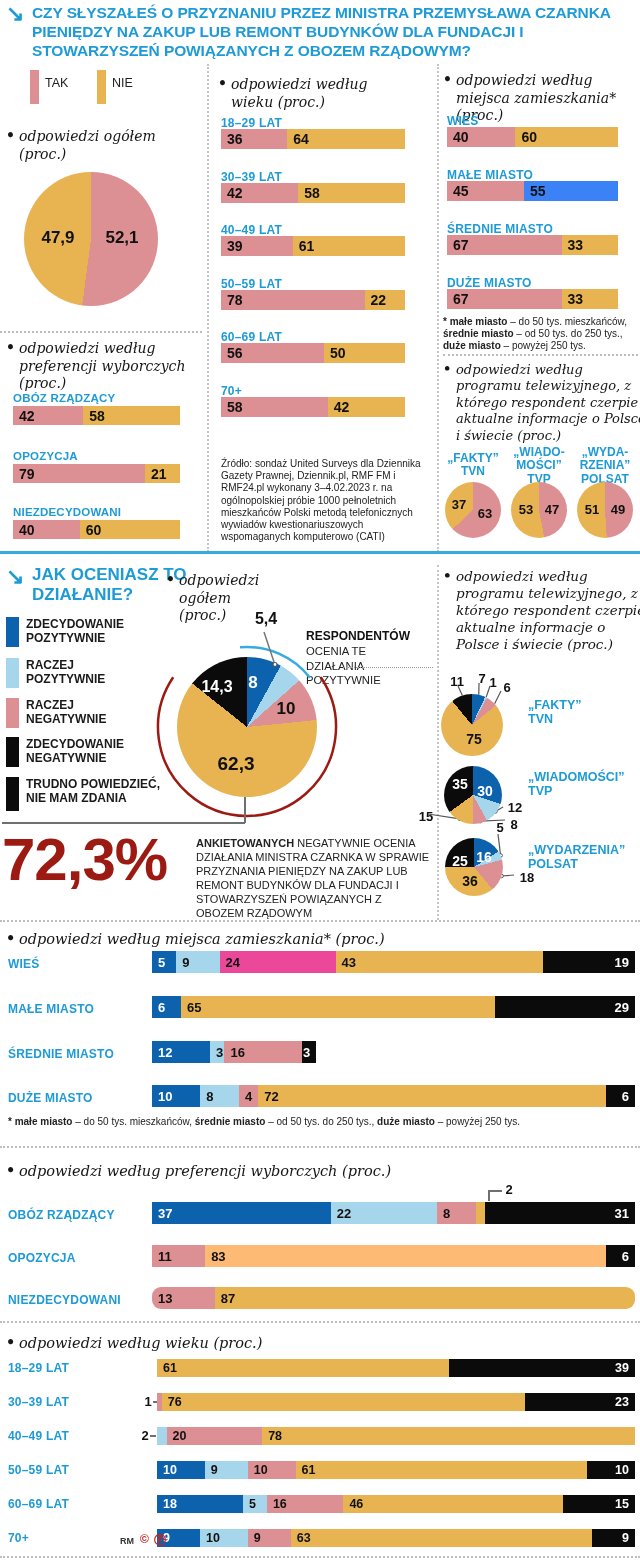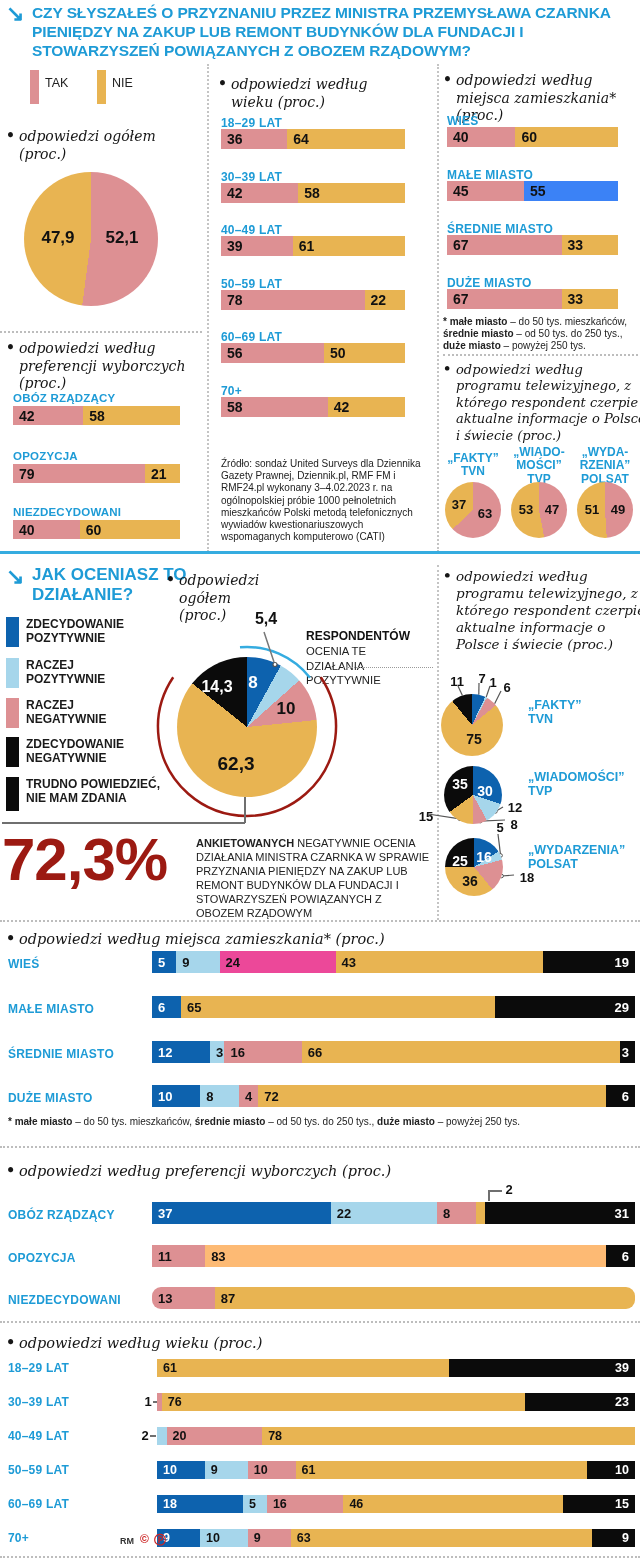--- a/index.html
+++ b/index.html
@@ -354,23 +354,20 @@
   <div class="abs bar" style="left:152px;top:1041px;width:483px;height:22px;font-size:13px;">
       <div class="seg" style="width: 12%; background: rgb(13, 98, 174);">
         <span class="segv w">12</span>
       </div>
       <div class="seg" style="width: 3%; background: rgb(166, 214, 235);">
         <span class="segv">3</span>
       </div>
       <div class="seg" style="width: 16%; background: rgb(221, 144, 147);">
         <span class="segv">16</span>
       </div>
-      <div class="seg" style="width: 66%; background: rgb(232, 180, 82);">
-        <span class="segv">66</span>
-      </div>
       <div class="seg" style="width: 3%; background: rgb(11, 11, 11);">
         <span class="segv w r">3</span>
       </div>
     </div>
   <span class="abs cl" style="left:8px;top:1091px;">DUŻE MIASTO</span>
   <div class="abs bar" style="left:152px;top:1085px;width:483px;height:22px;font-size:13px;">
       <div class="seg" style="width: 10%; background: rgb(13, 98, 174);">
         <span class="segv w">10</span>
       </div>
       <div class="seg" style="width: 8%; background: rgb(166, 214, 235);">

